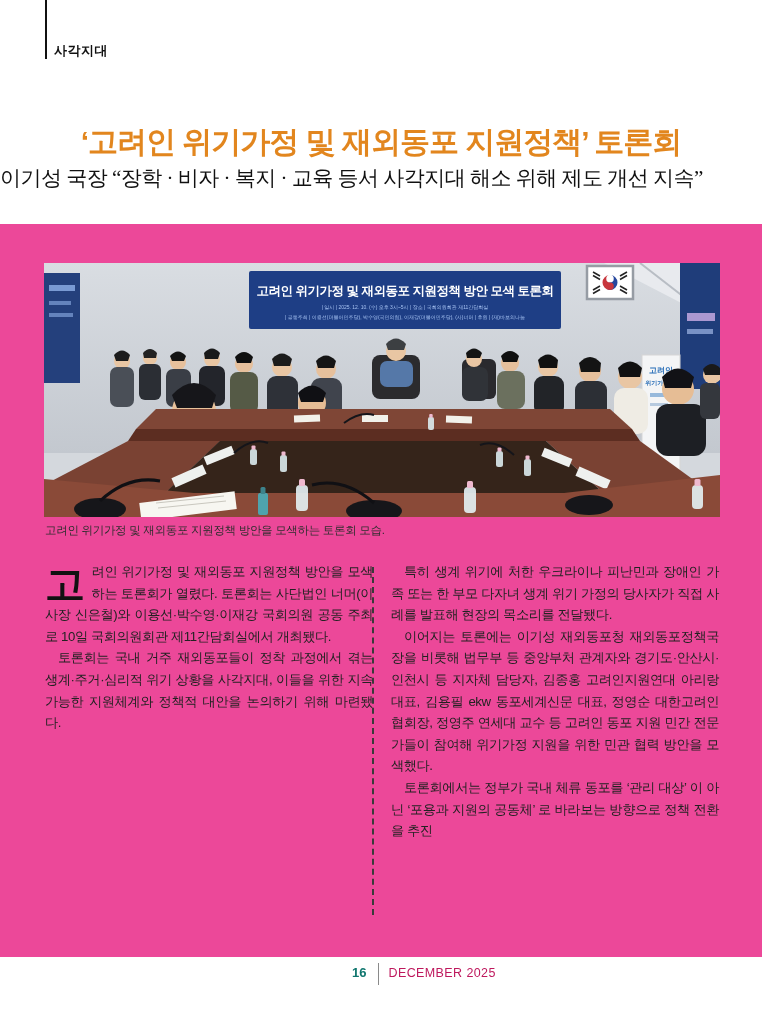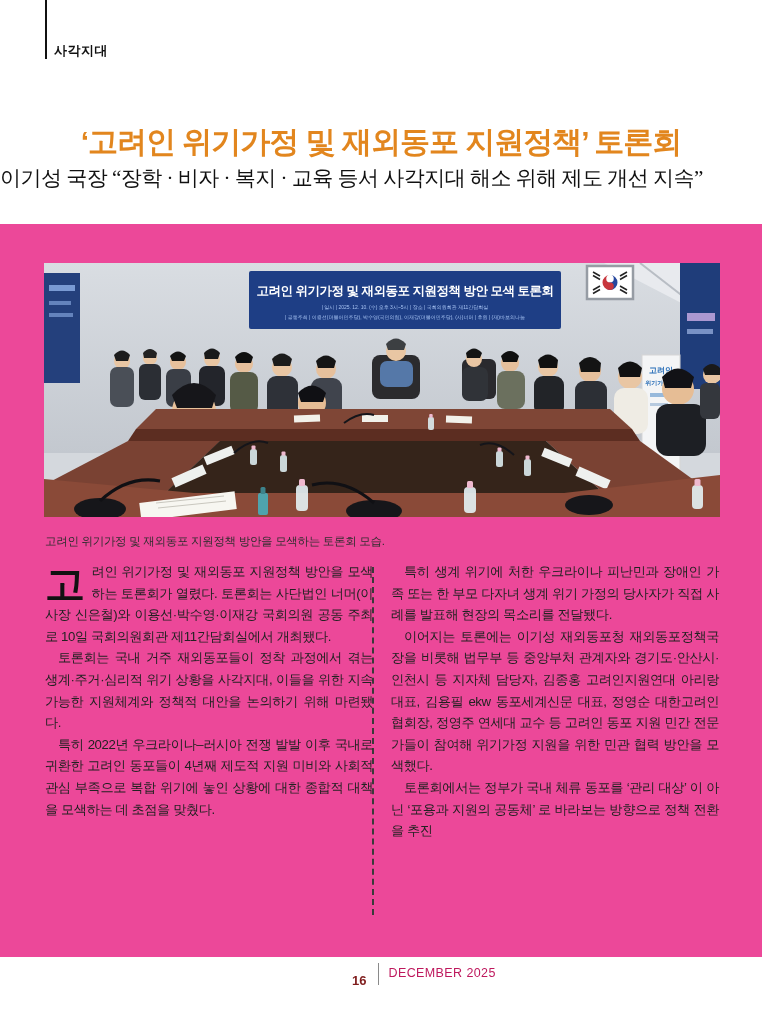--- a/index.html
+++ b/index.html
@@ -14,35 +14,35 @@
   
   .headline{position:absolute;left:0;top:122px;width:762px;text-align:center;
     font-size:30px;font-weight:bold;letter-spacing:-1px;color:#e2861e;}
   .deck{position:absolute;left:0;top:164px;width:762px;
     font-family:"Liberation Serif","DejaVu Serif",serif;
     font-size:21px;font-weight:500;letter-spacing:-0.5px;color:#111;}
   
   .band{position:absolute;left:0;top:224px;width:762px;height:733px;background:#ec4899;}
   
   .photo{position:absolute;left:44px;top:39px;width:676px;height:254px;overflow:hidden;background:#d4d8dd;}
-  .caption{position:absolute;left:45px;top:310px;width:660px;font-size:11.5px;color:#2e2e2e;letter-spacing:-0.3px;}
+  .caption{position:absolute;left:45px;top:299px;width:660px;font-size:11.5px;color:#2e2e2e;letter-spacing:-0.3px;}
   
   .article{position:absolute;left:45px;top:337px;width:675px;}
   .col{position:absolute;top:0;width:328px;font-size:13.2px;line-height:21.6px;
     text-align:justify;letter-spacing:-0.4px;color:#222;word-break:break-all;}
   .col-left{left:0;}
   .col-right{left:346px;}
   .divider{position:absolute;left:327px;top:6px;height:348px;border-left:2px dashed #3a3a3a;}
   .para{margin:0;}
   .para.indent{text-indent:13px;}
   .dropcap{float:left;font-size:40px;line-height:40px;font-weight:bold;color:#111;
     margin:3px 7px 0 0;}
   
   .footer{position:absolute;left:352px;top:963px;display:flex;align-items:flex-start;}
-  .page-num{font-size:13px;font-weight:bold;color:#7f1d1d;margin-top:10px;}
+  .page-num{font-size:13px;font-weight:bold;color:#0f766e;margin-top:2px;}
   .footer-bar{width:1px;height:22px;background:#8a8a8a;margin:0 9px 0 12px;}
   .issue{font-size:12.5px;color:#be185d;letter-spacing:.4px;margin-top:3px;}
 </style>
 </head>
 <body>
 
 <div class="corner-rule"></div>
 <div class="kicker">사각지대</div>
 
 <h1 class="headline" style="margin:0;">‘고려인 위기가정 및 재외동포 지원정책’ 토론회</h1>
@@ -274,21 +274,20 @@
   </div>
 
   <div class="caption">고려인 위기가정 및 재외동포 지원정책 방안을 모색하는 토론회 모습.</div>
 
   <div class="article">
     <div class="divider"></div>
 
     <div class="col col-left">
       <p class="para"><span class="dropcap">고</span><span>려인 위기가정 및 재외동포 지원정책 방안을 모색하는 토론회가 열렸다. 토론회는 사단법인 너머(이사장 신은철)와 이용선·박수영·이재강 국회의원 공동 주최로 10일 국회의원회관 제11간담회실에서 개최됐다.</span></p>
       <p class="para indent">토론회는 국내 거주 재외동포들이 정착 과정에서 겪는 생계·주거·심리적 위기 상황을 사각지대, 이들을 위한 지속 가능한 지원체계와 정책적 대안을 논의하기 위해 마련됐다.</p>
-      <p class="para indent">특히 2022년 우크라이나–러시아 전쟁 발발 이후 국내로 귀환한 고려인 동포들이 4년째 제도적 지원 미비와 사회적 관심 부족으로 복합 위기에 놓인 상황에 대한 종합적 대책을 모색하는 데 초점을 맞췄다.</p>
     </div>
 
     <div class="col col-right">
       <p class="para indent">특히 생계 위기에 처한 우크라이나 피난민과 장애인 가족 또는 한 부모 다자녀 생계 위기 가정의 당사자가 직접 사례를 발표해 현장의 목소리를 전달됐다.</p>
       <p class="para indent">이어지는 토론에는 이기성 재외동포청 재외동포정책국장을 비롯해 법무부 등 중앙부처 관계자와 경기도·안산시·인천시 등 지자체 담당자, 김종홍 고려인지원연대 아리랑 대표, 김용필 ekw 동포세계신문 대표, 정영순 대한고려인협회장, 정영주 연세대 교수 등 고려인 동포 지원 민간 전문가들이 참여해 위기가정 지원을 위한 민관 협력 방안을 모색했다.</p>
       <p class="para indent">토론회에서는 정부가 국내 체류 동포를 ‘관리 대상’ 이 아닌 ‘포용과 지원의 공동체’ 로 바라보는 방향으로 정책 전환을 추진</p>
     </div>
   </div>
 </div>
 

